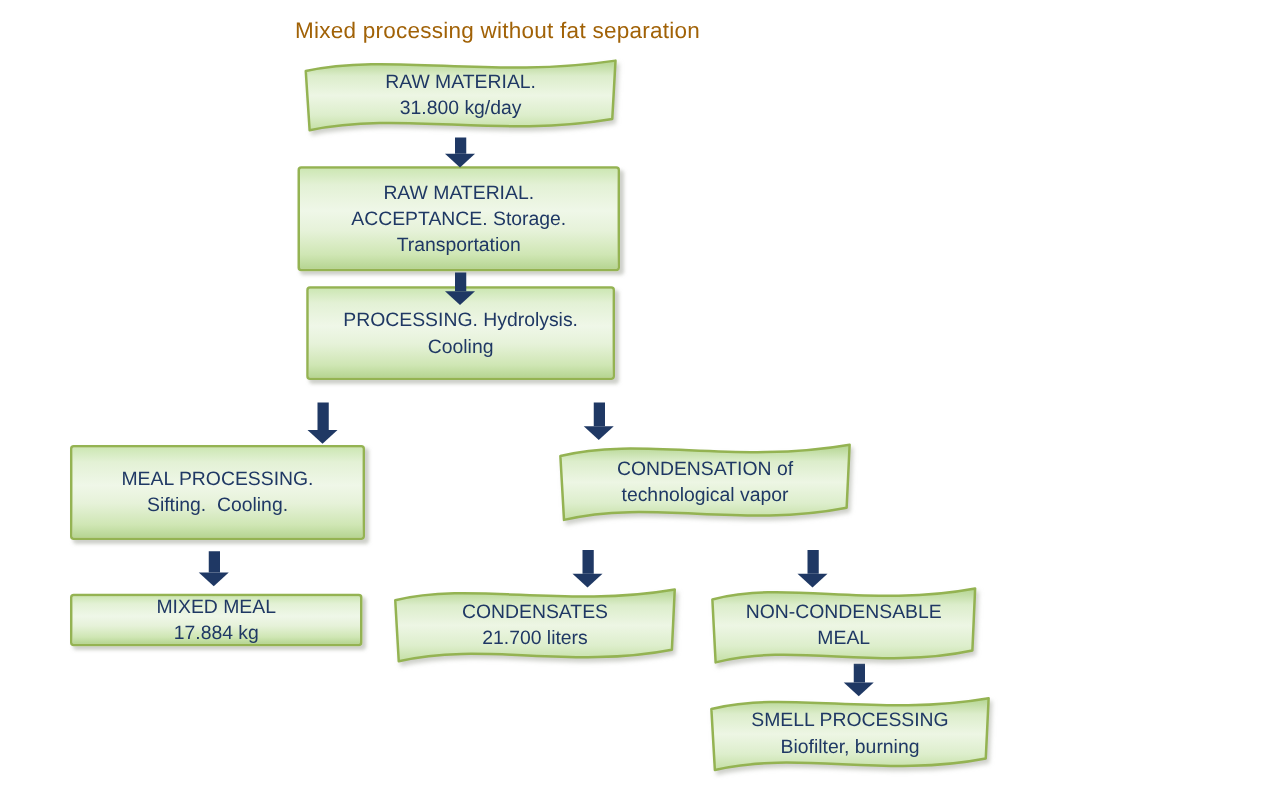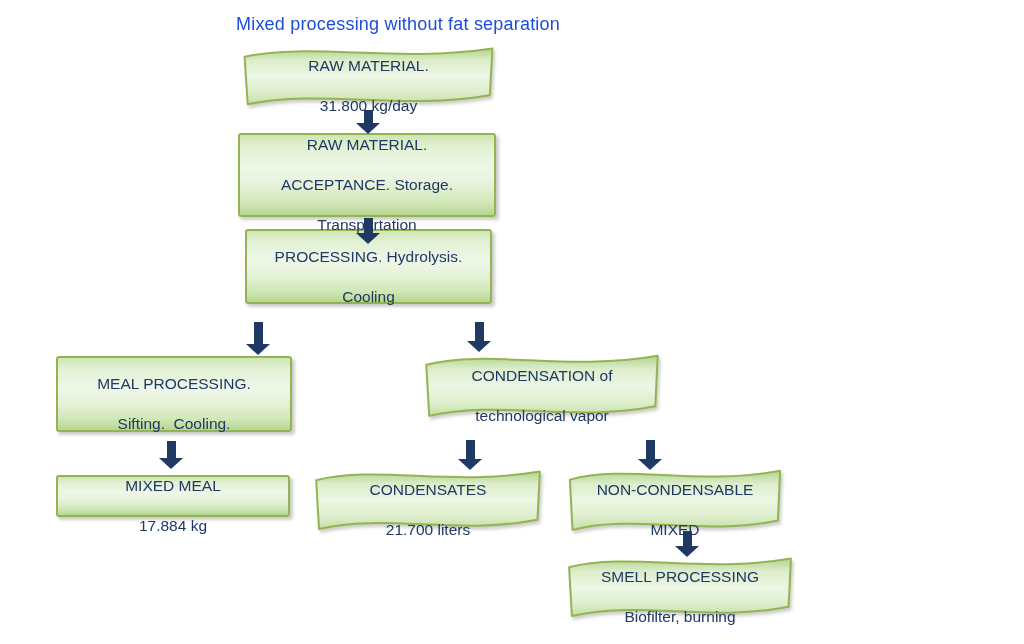--- a/index.html
+++ b/index.html
@@ -27,21 +27,21 @@
   }
   .node .node-text{
     position:absolute;
     inset:0;
     display:flex;
     flex-direction:column;
     justify-content:center;
     align-items:center;
     z-index:2;
   }
-  .node .line{white-space:pre-wrap;margin-top:19px;}
+  .node .line{white-space:pre-wrap;}
   .node.rect{
     border:2px solid var(--box-border,#94b352);
     border-radius:3px;
     background:linear-gradient(180deg,
       #cde7b4 0%, #e3f1d5 16%, #eff7e8 42%,
       #e6f2d9 62%, #cfe6b4 86%, #b6d592 100%);
     box-shadow:2.5px 3px 3px rgba(165,170,158,.55);
     box-sizing:border-box;
   }
   .node.wave svg{
@@ -80,21 +80,21 @@
       <stop offset="0.22" stop-color="#dcedcb"></stop>
       <stop offset="0.5" stop-color="#edf6e4"></stop>
       <stop offset="0.78" stop-color="#ddeecc"></stop>
       <stop offset="1" stop-color="#c4dfa4"></stop>
     </linearGradient>
   </defs>
 </svg>
 
 <div class="canvas">
 
-  <div class="diagram-title" style="color: #1d4ed8;">Mixed processing without fat separation</div>
+  <div class="diagram-title" style="color: #a16207;">Mixed processing without fat separation</div>
 
   <div class="node wave" style="left:240px;top:44px;width:257px;height:64px">
       <svg width="257" height="64" viewBox="0 0 257 64">
         <path d="M 4.6,12.8 C 72.0,-1.9 154.2,19.2 252.4,4.5 L 249.8,51.2 C 159.3,66.6 82.2,44.8 7.7,60.2 Z" fill="url(#gWave)" stroke="#94b352" stroke-width="2" stroke-linejoin="round"></path>
       </svg>
     <div class="node-text">
       <span class="line">RAW MATERIAL.</span>
       <span class="line">31.800 kg/day</span>
     </div>
   </div>
@@ -114,21 +114,21 @@
     </div>
   </div>
 
   <div class="node rect" style="left:56px;top:356px;width:236px;height:76px">
     <div class="node-text">
       <span class="line">MEAL PROCESSING.</span>
       <span class="line">Sifting.  Cooling.</span>
     </div>
   </div>
 
-  <div class="node wave" style="left:422px;top:351px;width:240px;height:69px">
+  <div class="node wave" style="left:444px;top:351px;width:240px;height:69px">
       <svg width="240" height="69" viewBox="0 0 240 69">
         <path d="M 4.3,13.8 C 67.2,-2.1 144.0,20.7 235.7,4.8 L 233.3,55.2 C 148.8,71.8 76.8,48.3 7.2,64.9 Z" fill="url(#gWave)" stroke="#94b352" stroke-width="2" stroke-linejoin="round"></path>
       </svg>
     <div class="node-text">
       <span class="line">CONDENSATION of</span>
       <span class="line">technological vapor</span>
     </div>
   </div>
 
   <div class="node rect" style="left:56px;top:475px;width:234px;height:42px">
@@ -147,21 +147,21 @@
       <span class="line">21.700 liters</span>
     </div>
   </div>
 
   <div class="node wave" style="left:566px;top:466px;width:218px;height:68px">
       <svg width="218" height="68" viewBox="0 0 218 68">
         <path d="M 3.9,13.6 C 61.0,-2.0 130.8,20.4 214.1,4.8 L 211.9,54.4 C 135.2,70.7 69.8,47.6 6.5,63.9 Z" fill="url(#gWave)" stroke="#94b352" stroke-width="2" stroke-linejoin="round"></path>
       </svg>
     <div class="node-text">
       <span class="line">NON-CONDENSABLE</span>
-      <span class="line">MIXED</span>
+      <span class="line">MEAL</span>
     </div>
   </div>
 
   <div class="node wave" style="left:565px;top:554px;width:230px;height:66px">
       <svg width="230" height="66" viewBox="0 0 230 66">
         <path d="M 4.1,13.2 C 64.4,-2.0 138.0,19.8 225.9,4.6 L 223.6,52.8 C 142.6,68.6 73.6,46.2 6.9,62.0 Z" fill="url(#gWave)" stroke="#94b352" stroke-width="2" stroke-linejoin="round"></path>
       </svg>
     <div class="node-text">
       <span class="line">SMELL PROCESSING</span>
       <span class="line">Biofilter, burning</span>

